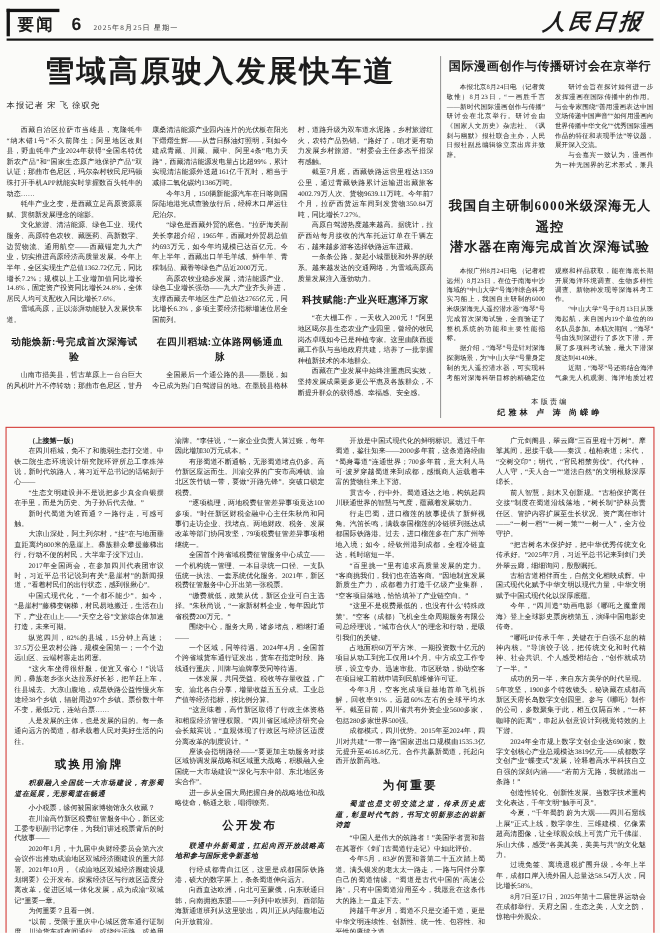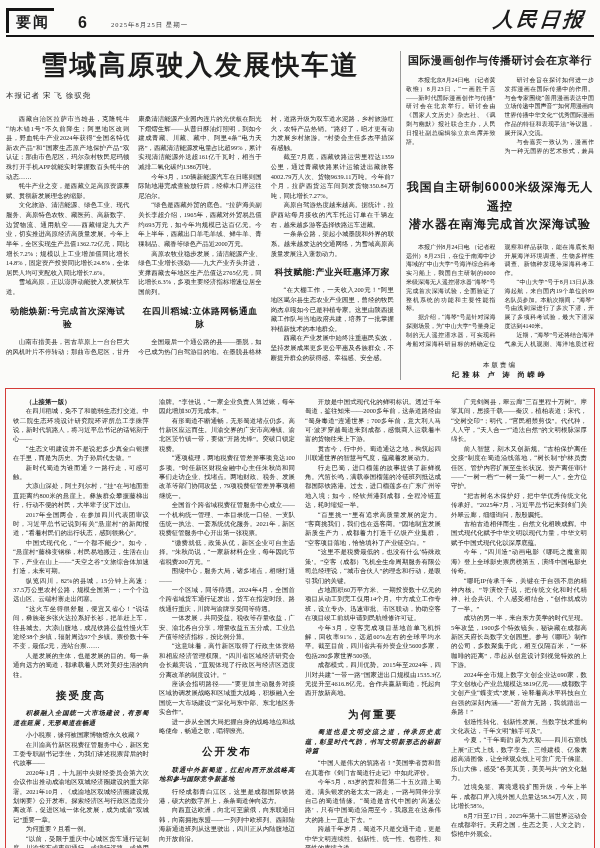--- a/index.html
+++ b/index.html
@@ -2,21 +2,21 @@
 <html lang="zh"><head>
 <meta charset="utf-8">
 <style>
   * { margin:0; padding:0; box-sizing:border-box; }
   html,body { width:600px; height:848px; background:#fbfbf9; overflow:hidden; }
   body { font-family:"Liberation Serif", serif; color:#1c1c1c; padding:6px 0 0; }
 
   
   .hdr { display:flex; justify-content:space-between; align-items:flex-end;
          margin:0 6px; border-bottom:2.5px solid #141414; padding-bottom:2px; }
-  .hdr-left { display:flex; align-items:flex-end; gap:24px; }
+  .hdr-left { display:flex; align-items:flex-end; gap:11px; }
   .section-box { font-family:"Liberation Sans", sans-serif; font-weight:bold;
          font-size:15px; border-left:3px solid #141414; border-top:3px solid #141414;
          padding:2px 4px 1px 7px; letter-spacing:2px; }
   .page-num { font-family:"Liberation Sans", sans-serif; font-weight:bold; font-size:16px; padding-bottom:1px; }
   .hdr-date { font-size:6.5px; color:#333; letter-spacing:1px; padding-bottom:3px; }
   .masthead { font-weight:bold; font-style:italic; font-size:20px; letter-spacing:3px;
          transform:skewX(-6deg); padding-right:8px; }
 
   
   .content { display:flex; padding:10px 6px 0; }
@@ -30,21 +30,21 @@
 
   .cols { text-align:justify; overflow:hidden; column-fill:auto; }
   .cols p { text-indent:2em; }
   .cols-3 { column-count:3; column-gap:9px; height:250px; font-size:6.4px; line-height:1.5; }
 
   .col-subhead { font-family:"Liberation Sans", sans-serif; font-weight:bold;
         text-align:center; break-inside:avoid; text-indent:0 !important; }
   .left-sec .col-subhead { font-size:8.8px; margin:8px 0 6px; letter-spacing:0.5px; }
 
   
-  .r-headline { font-family:Liberation Sans, sans-serif; font-weight:bold;
+  .r-headline { font-family:Liberation Serif, serif; font-weight:bold;
         font-size:11px; text-align:center; letter-spacing:0.5px; margin:4px 0 8px; }
   .r-headline.two-line { font-size:12px; line-height:1.55; margin:16px 0 9px; letter-spacing:1px; }
   .cols-2 { column-count:2; column-gap:9px; font-size:6px; line-height:1.47; }
   .h-a { height:86px; }
   .h-b { height:106px; }
 
   .editors { text-align:center; margin-top:12px; }
   .editors .ed-label { font-size:6.5px; letter-spacing:2px; }
   .editors .ed-names { font-size:7.2px; font-weight:bold; letter-spacing:3px; margin-top:0; }
 
@@ -131,21 +131,21 @@
         <p class="lead-label">（上接第一版）</p>
         <p class="body-p">在四川稻城，免不了和脆弱生态打交道。中铁二院生态环境设计研究院环评所总工李殊萍说，新时代筑路人，将习近平总书记的话铭刻于心——</p>
         <p class="body-p">“生态文明建设并不是说把多少真金白银摆在手里，而是为历史、为子孙后代去做。”</p>
         <p class="body-p">新时代蜀道为谁而通？一路行走，可感可触。</p>
         <p class="body-p">大凉山深处，阿土列尔村，“挂”在与地面垂直距离约800米的悬崖上。彝族群众攀援藤梯出行，行动不便的村民，大半辈子没下过山。</p>
         <p class="body-p">2017年全国两会，在参加四川代表团审议时，习近平总书记说到有关“悬崖村”的新闻报道，“看着村民们的出行状态，感到很揪心”。</p>
         <p class="body-p">中国式现代化，“一个都不能少”。如今，“悬崖村”藤梯变钢梯，村民易地搬迁，生活在山下，产业在山上——“天空之谷”文旅综合体加速打造，未来可期。</p>
         <p class="body-p">纵览四川，82%的县城，15分钟上高速；37.5万公里农村公路，规模全国第一；一个个边远山区、云端村寨走出闭塞。</p>
         <p class="body-p">“这火车坐得很舒服，便宜又省心！”说话间，彝族老乡张火达拉系好长衫，把羊赶上车，往县城去。大凉山腹地，成昆铁路公益性慢火车途经38个乡镇，辐射周边97个乡镇。票价数十年不变，最低2元，连站台票……</p>
         <p class="body-p">人是发展的主体，也是发展的目的。每一条通向远方的蜀道，都承载着人民对美好生活的向往。</p>
-        <h4 class="col-subhead">接受度高</h4>
+        <h4 class="col-subhead">或换用渝牌</h4>
         <p class="subhead-intro">积极融入全国统一大市场建设，有形蜀道在延展，无形蜀道在畅通</p>
         <p class="body-p">小小税票，缘何被国家博物馆永久收藏？</p>
         <p class="body-p">在川渝高竹新区税费征管服务中心，新区党工委专职副书记李佳，为我们讲述税票背后的时代故事——</p>
         <p class="body-p">2020年1月，十九届中央财经委员会第六次会议作出推动成渝地区双城经济圈建设的重大部署。2021年10月，《成渝地区双城经济圈建设规划纲要》公开发布。探索经济区与行政区适度分离改革，促进区域一体化发展，成为成渝“双城记”重要一章。</p>
         <p class="body-p">为何重要？且看一例。</p>
         <p class="body-p">“以前，受限于重庆中心城区货车通行证制度，川渝货车或夜间通行，或绕行远路，或换用渝牌。”李佳说，“一家企业负责人算过账，每年因此增加30万元成本。”</p>
         <p class="body-p">有形蜀道不断通畅，无形蜀道堵点仍多。高竹新区应运而生。川渝交界的广安市高滩镇、渝北区茨竹镇一带，要做“开路先锋”。突破口锁定税费。</p>
         <p class="body-p">“逐项梳理，两地税费征管差异事项竟达100多项。”时任新区财税金融中心主任朱秋尚和同事们走访企业、找堵点。两地财政、税务、发展改革等部门协同攻坚，79项税费征管差异事项相继统一。</p>
         <p class="body-p">全国首个跨省域税费征管服务中心成立——一个机构统一管理、一本目录统一口径、一支队伍统一执法、一套系统优化服务。2021年，新区税费征管服务中心开出第一张税票。</p>
         <p class="body-p">“缴费就低，政策从优，新区企业可自主选择。”朱秋尚说，“一家新材料企业，每年因此节省税费200万元。”</p>

